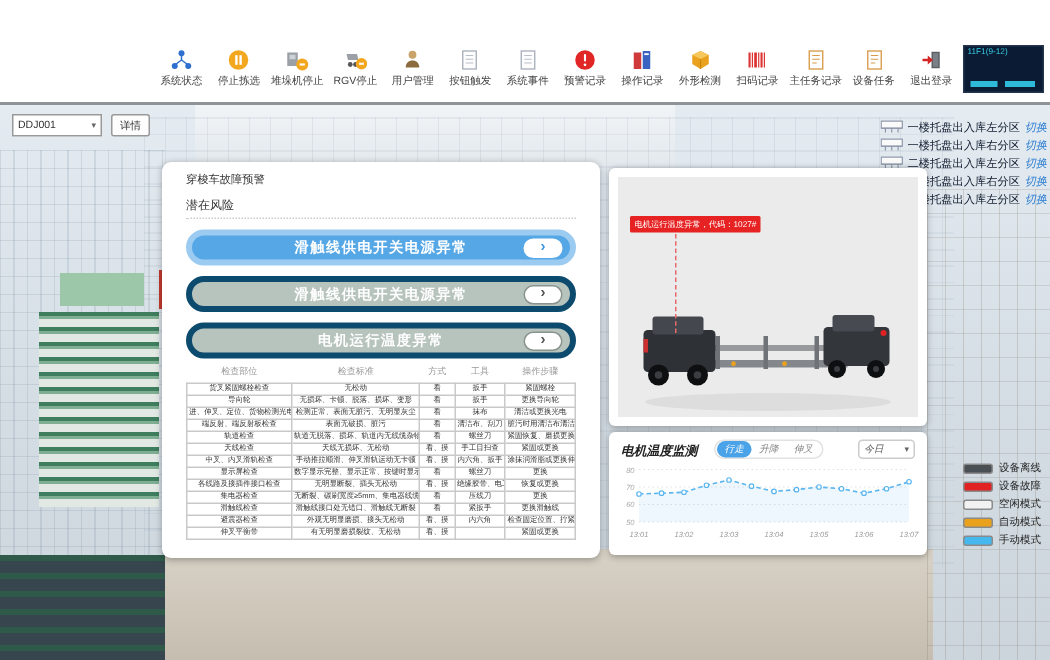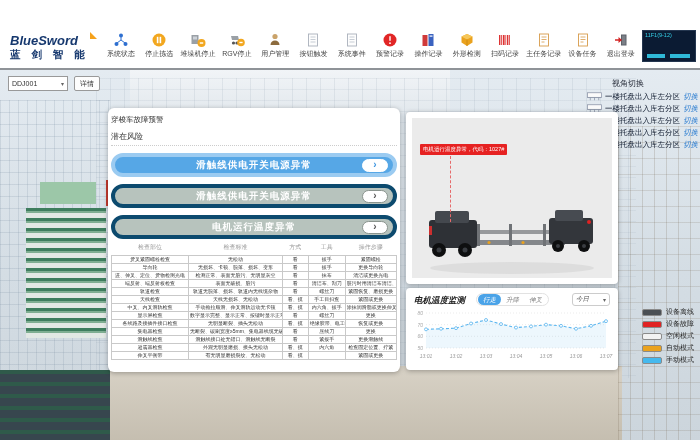--- a/index.html
+++ b/index.html
@@ -64,21 +64,21 @@
   .vs-action{font-size:7.5px;color:#2f7fd1;margin-left:3px;cursor:pointer;font-style:italic;}
 
   
   .legend{position:absolute;right:6px;top:306px;z-index:20;}
   .lg-row{display:flex;align-items:center;height:12px;}
   .lg-swatch{width:20px;height:7px;border:1px solid #8a8a8a;border-radius:2px;margin-right:4px;box-sizing:border-box;}
   .lg-label{font-size:7px;color:#222;white-space:nowrap;}
 
   
   .fault-card{position:absolute;left:108px;top:108px;width:292px;height:264px;background:#fff;
-    border-radius:6px;box-shadow:0 1px 5px rgba(0,0,0,.3);padding:7px 3px;box-sizing:border-box;z-index:25;}
+    border-radius:6px;box-shadow:0 1px 5px rgba(0,0,0,.3);padding:7px 16px;box-sizing:border-box;z-index:25;}
   .fc-title{font-size:7.5px;color:#333;}
   .fc-risk{font-size:8px;color:#333;margin-top:6px;padding-bottom:3px;border-bottom:1px dotted #ccc;}
   .risk-btn{height:24px;border-radius:13px;margin-top:7px;display:flex;align-items:center;
     justify-content:center;position:relative;background:#b7c3bd;border:4px solid #0c4a6e;
     box-sizing:border-box;cursor:pointer;}
   .risk-btn.active{background:#56a7e6;border-color:#9bcbf1;}
   .risk-label{color:#fff;font-weight:bold;font-size:9.5px;letter-spacing:1px;}
   .risk-arrow{position:absolute;right:5px;width:26px;height:13px;background:#fff;border-radius:7px;
     display:flex;align-items:center;justify-content:center;font-size:10px;line-height:1;
     color:#555;border:1px solid #8a948e;box-sizing:border-box;font-weight:bold;}
@@ -122,24 +122,20 @@
     <div class="bg bg-left-col"></div>
     <div class="bg bg-green-top"></div>
     <div class="bg bg-green-racks"></div>
     <div class="bg bg-red-post"></div>
     <div class="bg bg-bottom-left"></div>
     <div class="bg bg-floor"></div>
     <div class="bg bg-right-wall"></div>
   </div>
 
   <div class="topbar">
-    <div class="logo">
-      <div class="logo-en">BlueSword</div>
-      <div class="logo-cn">蓝 剑 智 能</div>
-    </div>
     <div class="tb-items">
         <div class="tb-item">
           <span class="tb-icon">
             <svg width="16" height="16" viewBox="0 0 16 16">
               <path d="M8 5v3M8 8L4 11M8 8l4 3" stroke="#2e6fd0" fill="none"></path>
               <circle cx="8" cy="3.5" r="2" fill="#2e6fd0"></circle>
               <circle cx="3.5" cy="12" r="2" fill="#2e6fd0"></circle>
               <circle cx="12.5" cy="12" r="2" fill="#2e6fd0"></circle>
             </svg>
           </span>
@@ -284,21 +280,20 @@
     </div>
   </div>
 
   <div class="device-select">
     <span>DDJ001</span>
     <span class="caret">▾</span>
   </div>
   <div class="detail-btn">详情</div>
 
   <div class="vs">
-    <div class="vs-title">视角切换</div>
     <div id="vs-list">
         <div class="vs-row">
           <span class="vs-icon">
             <svg width="15" height="9" viewBox="0 0 16 9">
               <rect x="0.5" y="0.5" width="15" height="5" fill="#fafafa" stroke="#8a93a6" stroke-width="0.8"></rect>
               <path d="M0.5 5.5h15" stroke="#8a93a6" stroke-width="0.6"></path>
               <path d="M3.5 5.5v3M8 5.5v3M12.5 5.5v3" stroke="#8a93a6" stroke-width="0.8"></path>
             </svg>
           </span>
           <span class="vs-label">一楼托盘出入库左分区</span>

